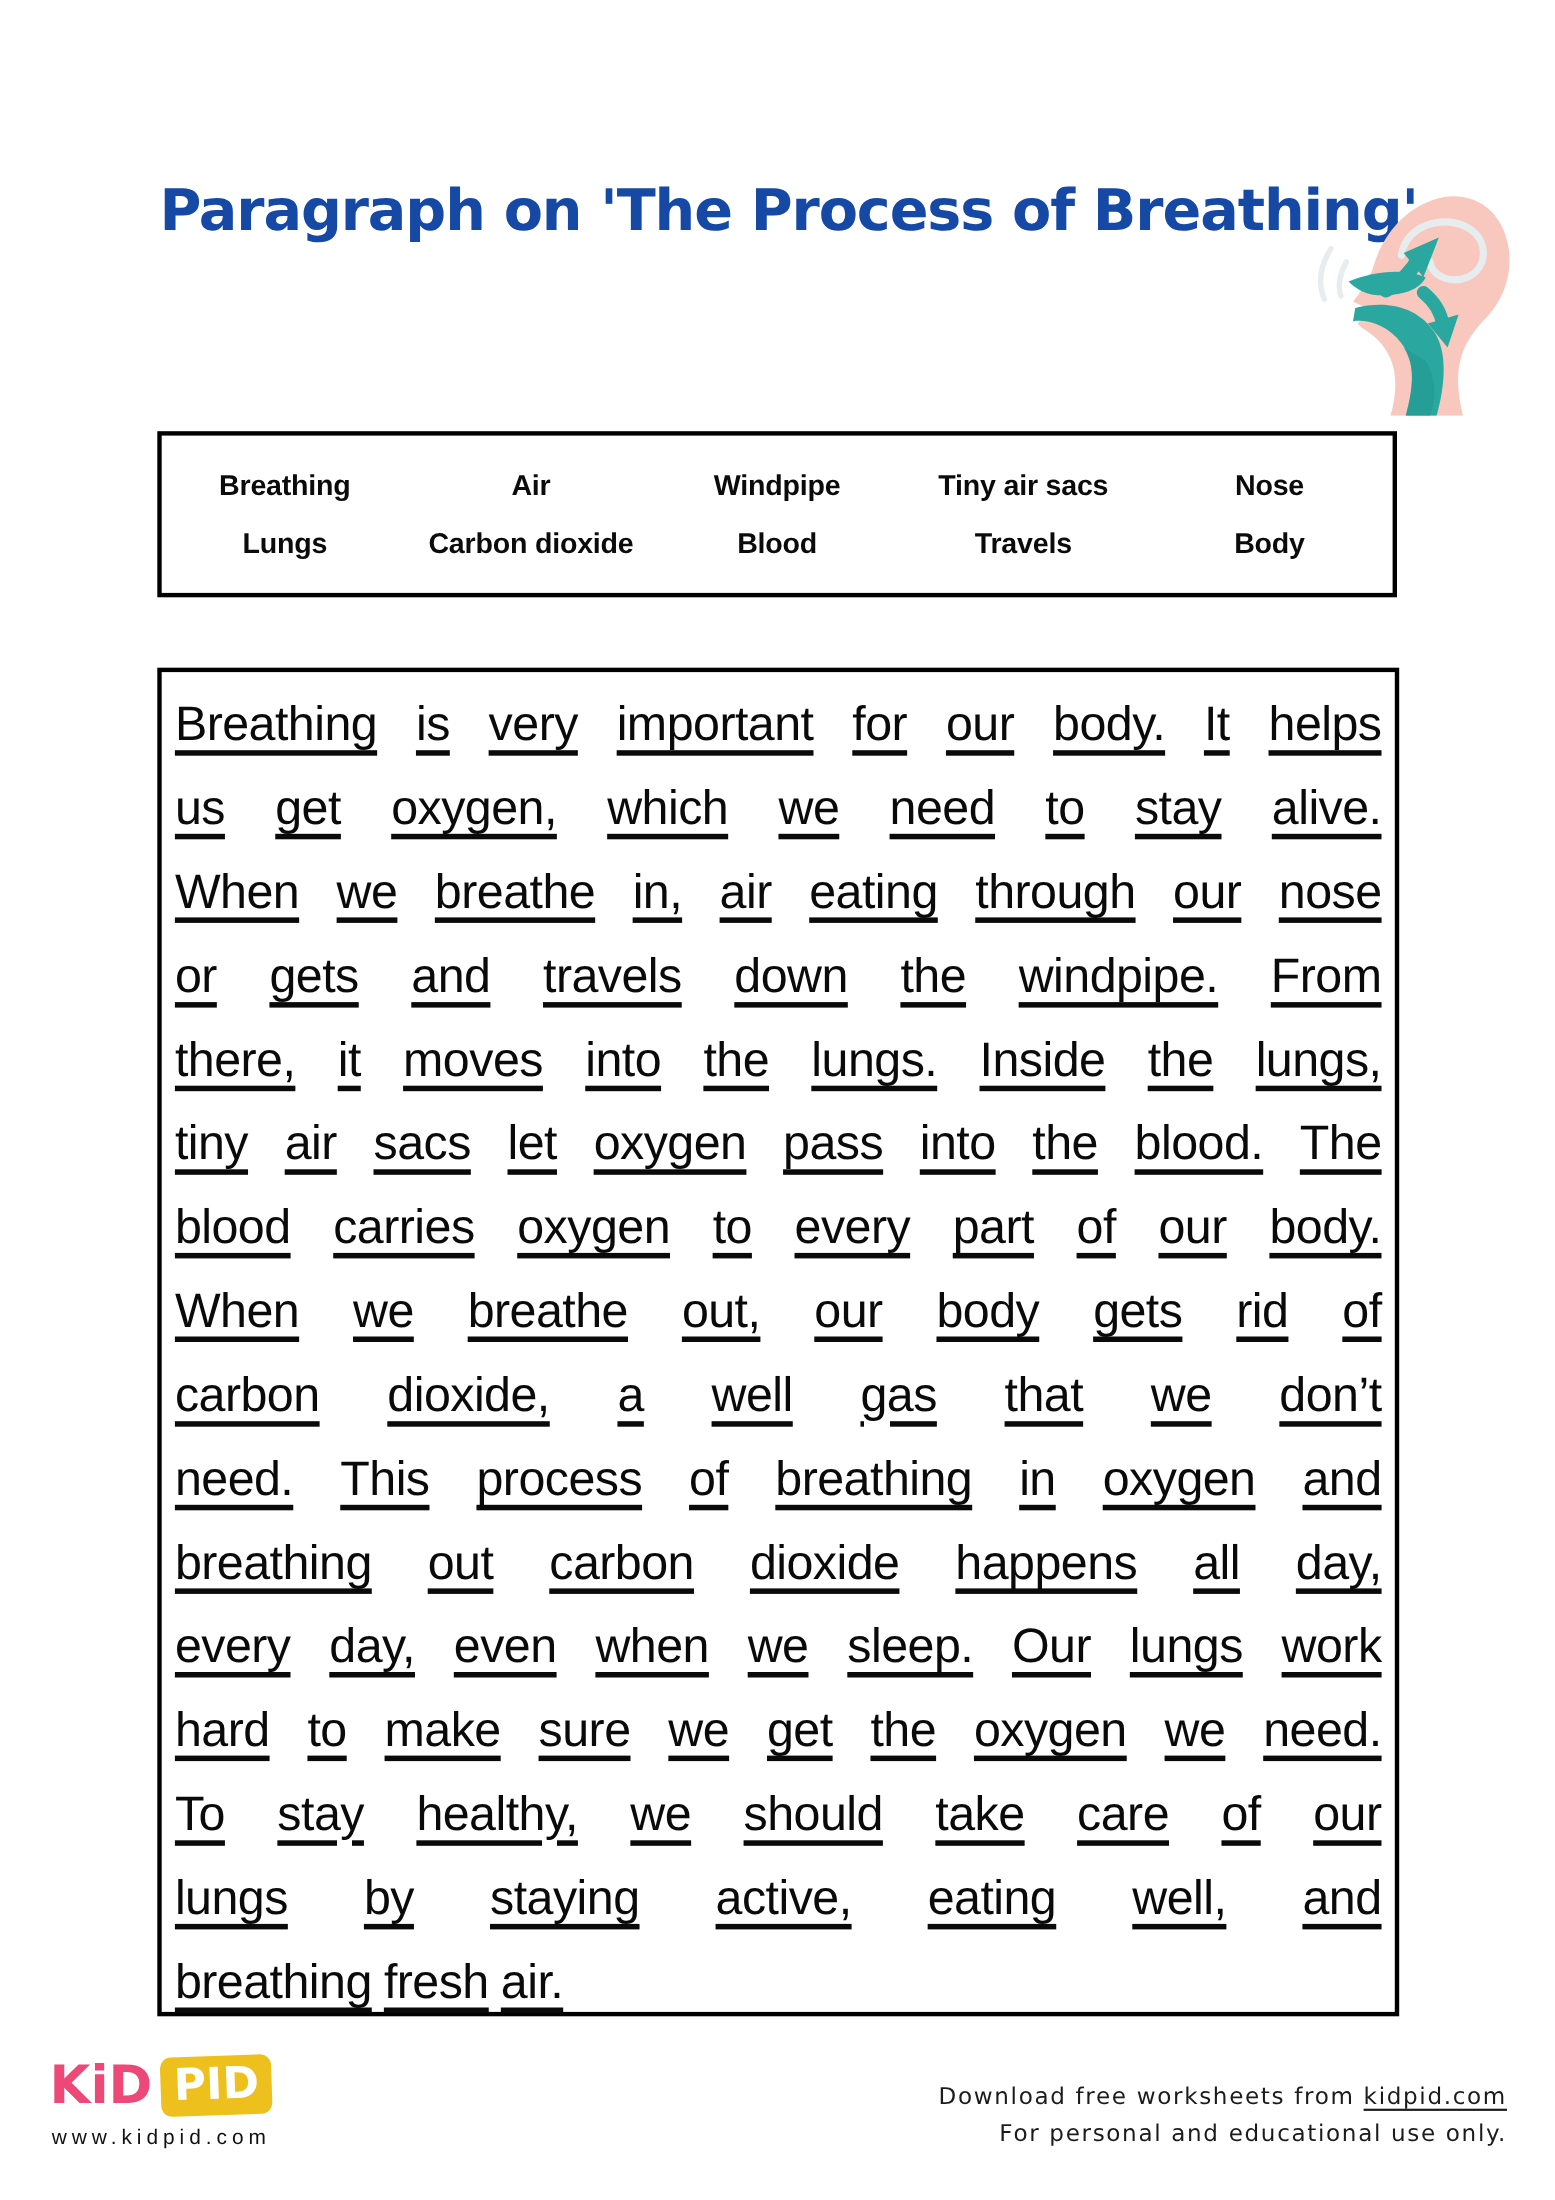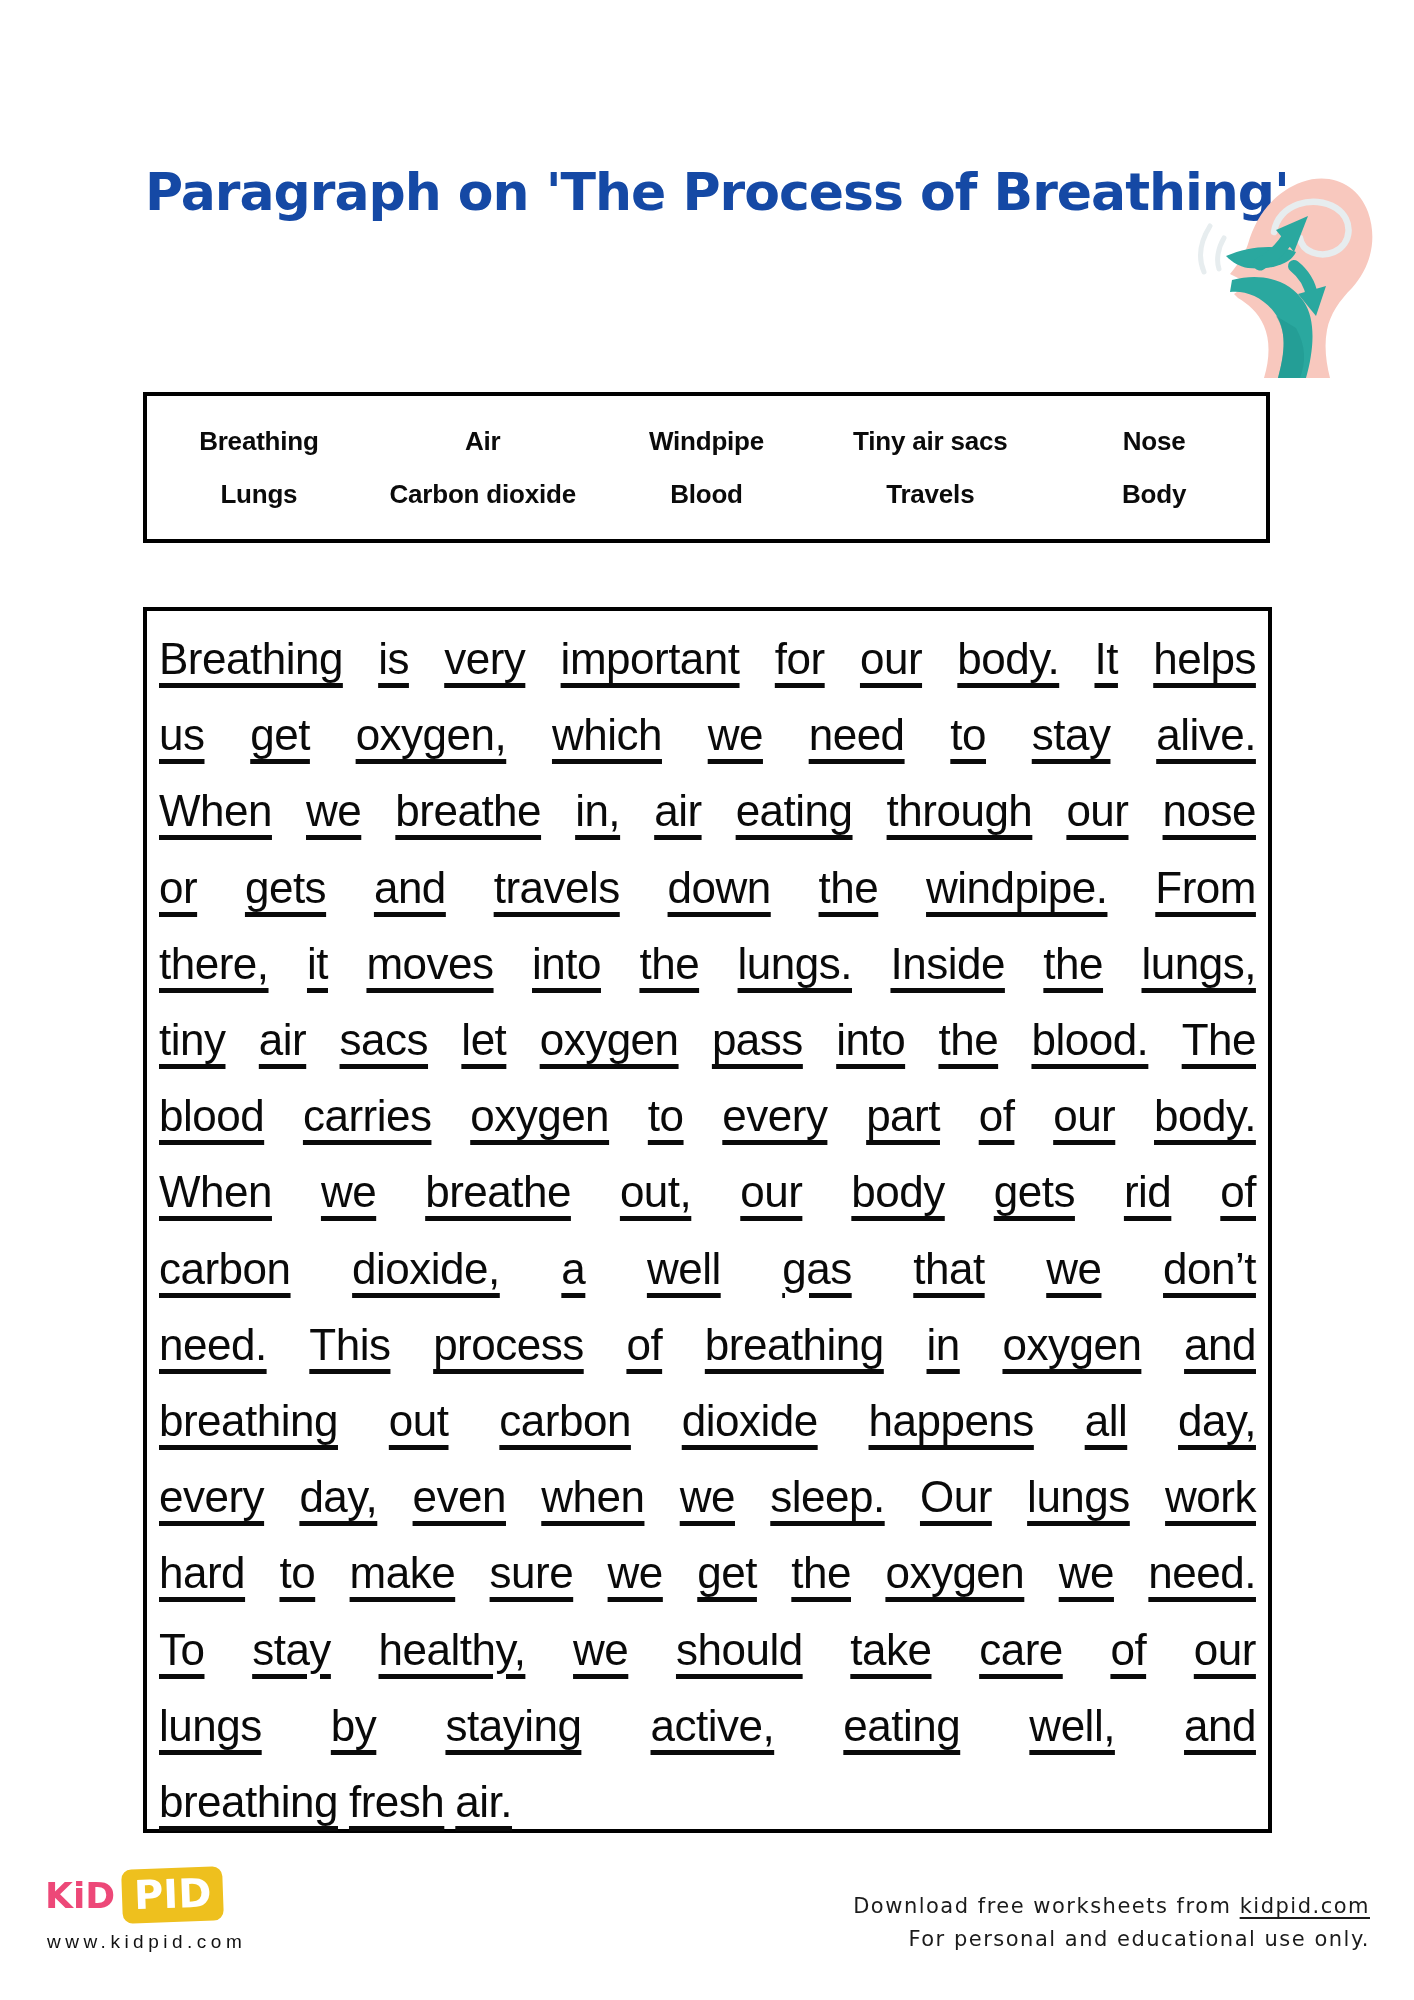--- a/index.html
+++ b/index.html
@@ -67,21 +67,21 @@
     text-decoration:underline;
     text-decoration-thickness:4.5px;
     text-underline-offset:9px;
   }
 
   
   .footer-left { position:absolute; left:45px; top:1868px; }
   .logo { display:flex; align-items:center; }
   .logo-kid {
     font-family:"DejaVu Sans", sans-serif;
-    font-size:36px; font-weight:800; color:#ED4878; letter-spacing:0px;
+    font-size:48px; font-weight:800; color:#ED4878; letter-spacing:0px;
   }
   .logo-pid {
     display:inline-block; margin-left:7px;
     background:#EEC01E; color:#ffffff;
     font-family:"DejaVu Sans", sans-serif;
     font-size:40px; font-weight:800;
     padding:3px 12px 5px 12px; border-radius:10px;
     transform:rotate(-2deg);
   }
   .logo-url {

